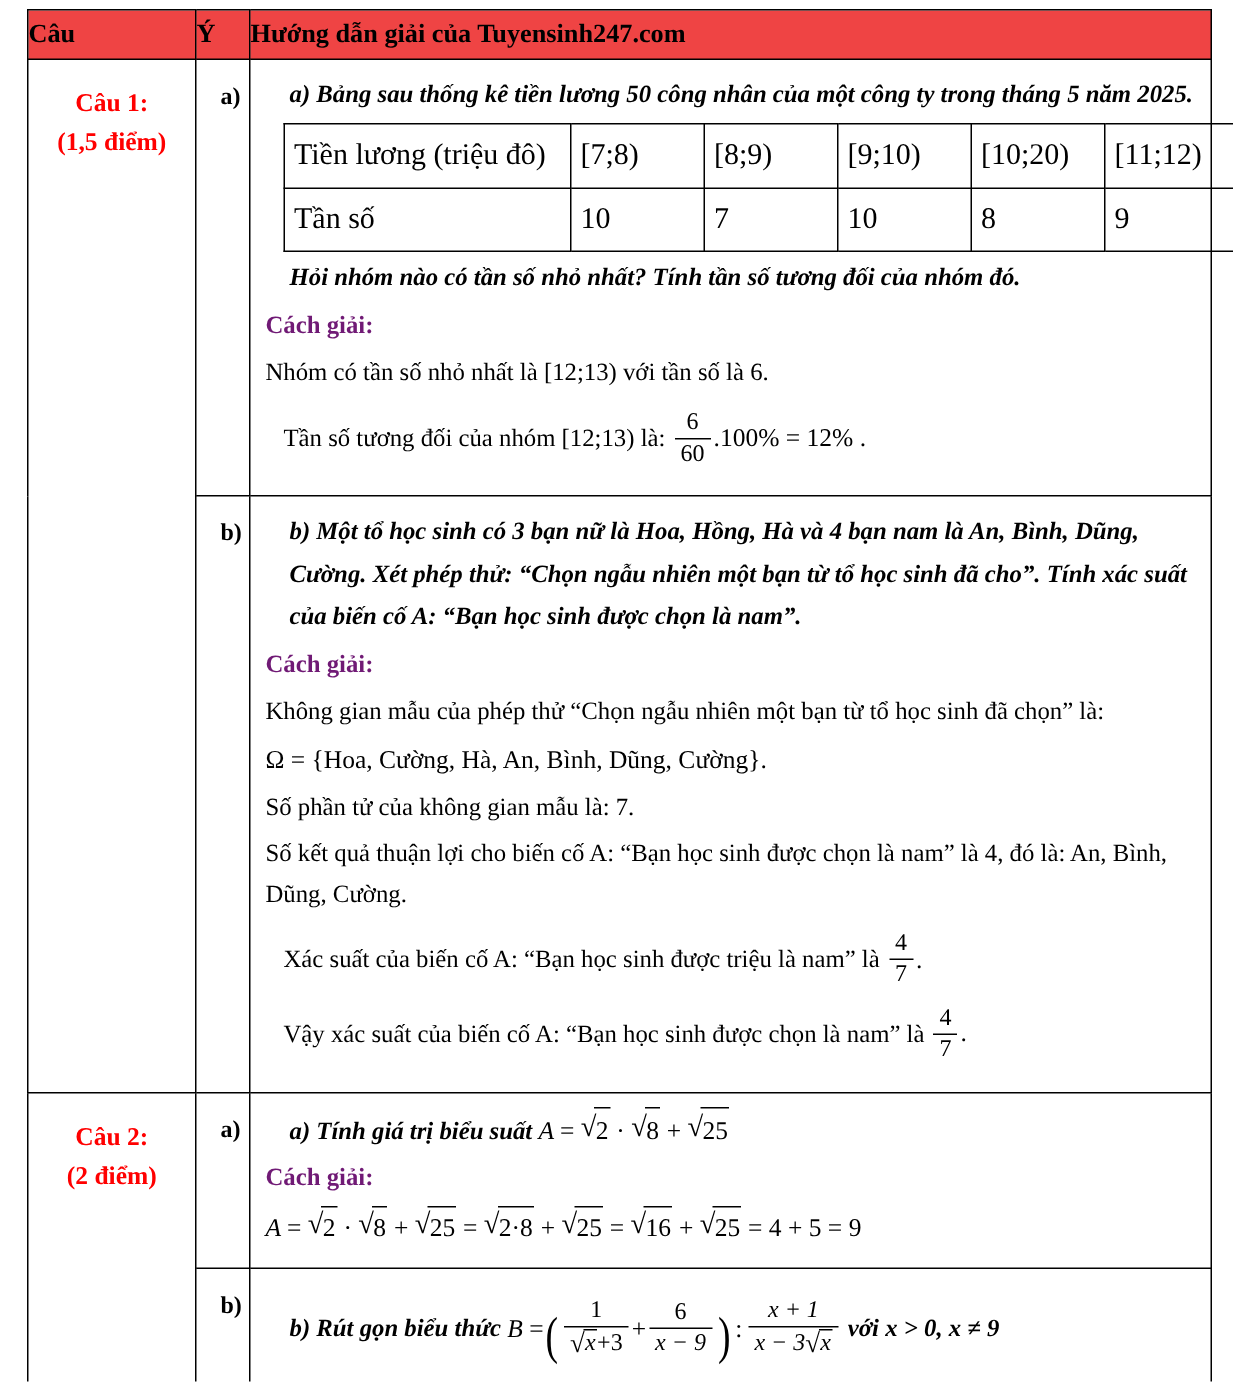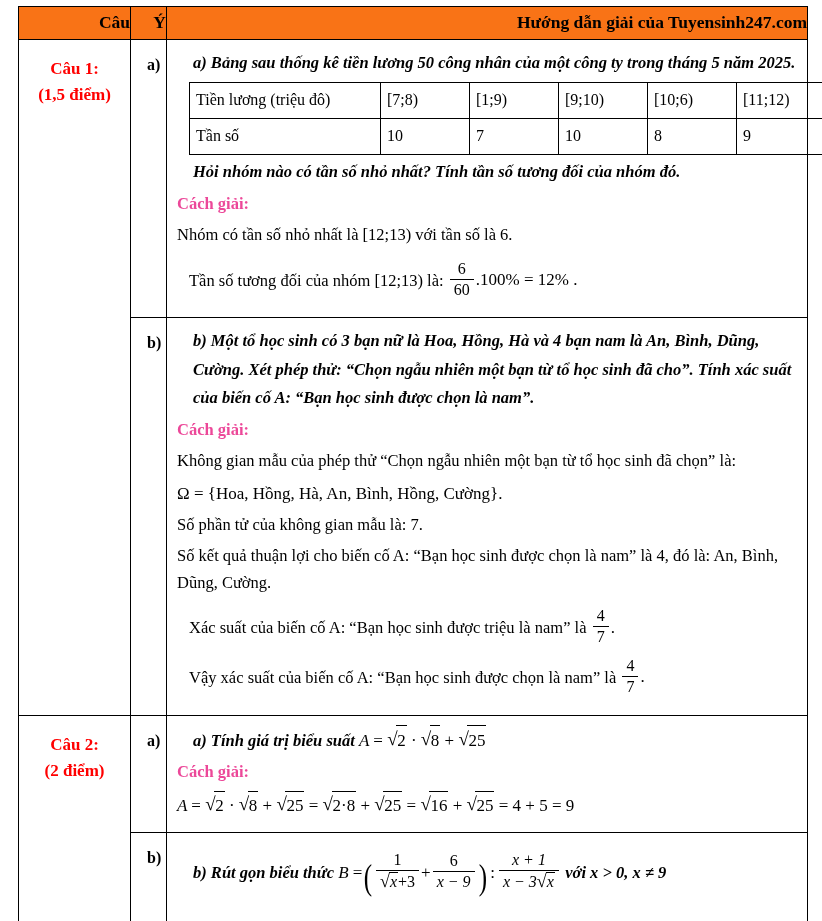--- a/index.html
+++ b/index.html
@@ -26,22 +26,22 @@
     border-collapse: collapse;
     table-layout: fixed;
   }
   table.main > tbody > tr > td,
   table.main > tbody > tr > th {
     border: 1.3px solid #000000;
     vertical-align: top;
     padding: 16px;
   }
   .hdr-cell {
-    background: #f97316;
-    text-align: right;
+    background: #ef4444;
+    text-align: left;
     font-weight: bold;
     font-size: 17.5px;
     padding: 5px 0 6px 0 !important;
     vertical-align: middle !important;
   }
   .col-cau { width: 112px; }
   .col-y   { width: 36px; }
   .col-body{ width: auto; }
 
   .cau-label {
@@ -65,42 +65,42 @@
     line-height: 1.62;
   }
   .q-italic {
     font-weight: bold;
     font-style: italic;
     font-size: 16.5px;
     line-height: 1.72;
     margin: 2px 0 4px 16px;
   }
   .cachgiai {
-    color: #ec4899;
+    color: #701a75;
     font-weight: bold;
     font-size: 16.5px;
     margin: 4px 0 4px 0;
   }
   .para {
     margin: 5px 0 5px 0;
     font-size: 16.5px;
     line-height: 1.6;
   }
   .para-tall { margin: 11px 0 11px 12px; }
 
   
   table.stats {
     border-collapse: collapse;
     margin: 5px 0 3px 12px;
     table-layout: fixed;
     width: 636px;
   }
   table.stats td {
     border: 1px solid #000000;
-    font-size: 16px;
+    font-size: 20px;
     padding: 4px 6px 5px 6px;
     height: 22px;
     white-space: nowrap;
   }
   table.stats td.lbl { width: 178px; }
   table.stats td.val { width: 76px; }
 
   
   .math {
     font-family: "Liberation Serif", "DejaVu Serif", serif;
@@ -186,23 +186,23 @@
       </td>
       <td class="y-cell">a)</td>
       <td class="body-cell">
         <div class="q-italic">a) Bảng sau thống kê tiền lương 50 công nhân của một công ty trong tháng 5 năm 2025.</div>
 
         <table class="stats">
           <tbody>
             <tr>
               <td class="lbl">Tiền lương (triệu đô)</td>
               <td class="val">[7;8)</td>
-              <td class="val">[1;9)</td>
+              <td class="val">[8;9)</td>
               <td class="val">[9;10)</td>
-              <td class="val">[10;6)</td>
+              <td class="val">[10;20)</td>
               <td class="val">[11;12)</td>
 
             </tr>
             <tr>
               <td class="lbl">Tần số</td>
               <td class="val">10</td>
               <td class="val">7</td>
               <td class="val">10</td>
               <td class="val">8</td>
               <td class="val">9</td>
@@ -225,21 +225,21 @@
         </div>
       </td>
     </tr>
 
     <tr>
       <td class="y-cell">b)</td>
       <td class="body-cell">
         <div class="q-italic">b) Một tổ học sinh có 3 bạn nữ là Hoa, Hồng, Hà và 4 bạn nam là An, Bình, Dũng, Cường. Xét phép thử: “Chọn ngẫu nhiên một bạn từ tổ học sinh đã cho”. Tính xác suất của biến cố A: “Bạn học sinh được chọn là nam”.</div>
         <div class="cachgiai">Cách giải:</div>
         <div class="para">Không gian mẫu của phép thử “Chọn ngẫu nhiên một bạn từ tổ học sinh đã chọn” là:</div>
-        <div class="para omega">Ω = {Hoa, Hồng, Hà, An, Bình, Hồng, Cường}.</div>
+        <div class="para omega">Ω = {Hoa, Cường, Hà, An, Bình, Dũng, Cường}.</div>
         <div class="para">Số phần tử của không gian mẫu là: 7.</div>
         <div class="para">Số kết quả thuận lợi cho biến cố A: “Bạn học sinh được chọn là nam” là 4, đó là: An, Bình, Dũng, Cường.</div>
         <div class="para para-tall">
           <span>Xác suất của biến cố A: “Bạn học sinh được triệu là nam” là</span>
           <span class="math">
             <span class="frac">
               <span class="num">4</span>
               <span class="den">7</span>
             </span><span class="up">.</span>
           </span>

